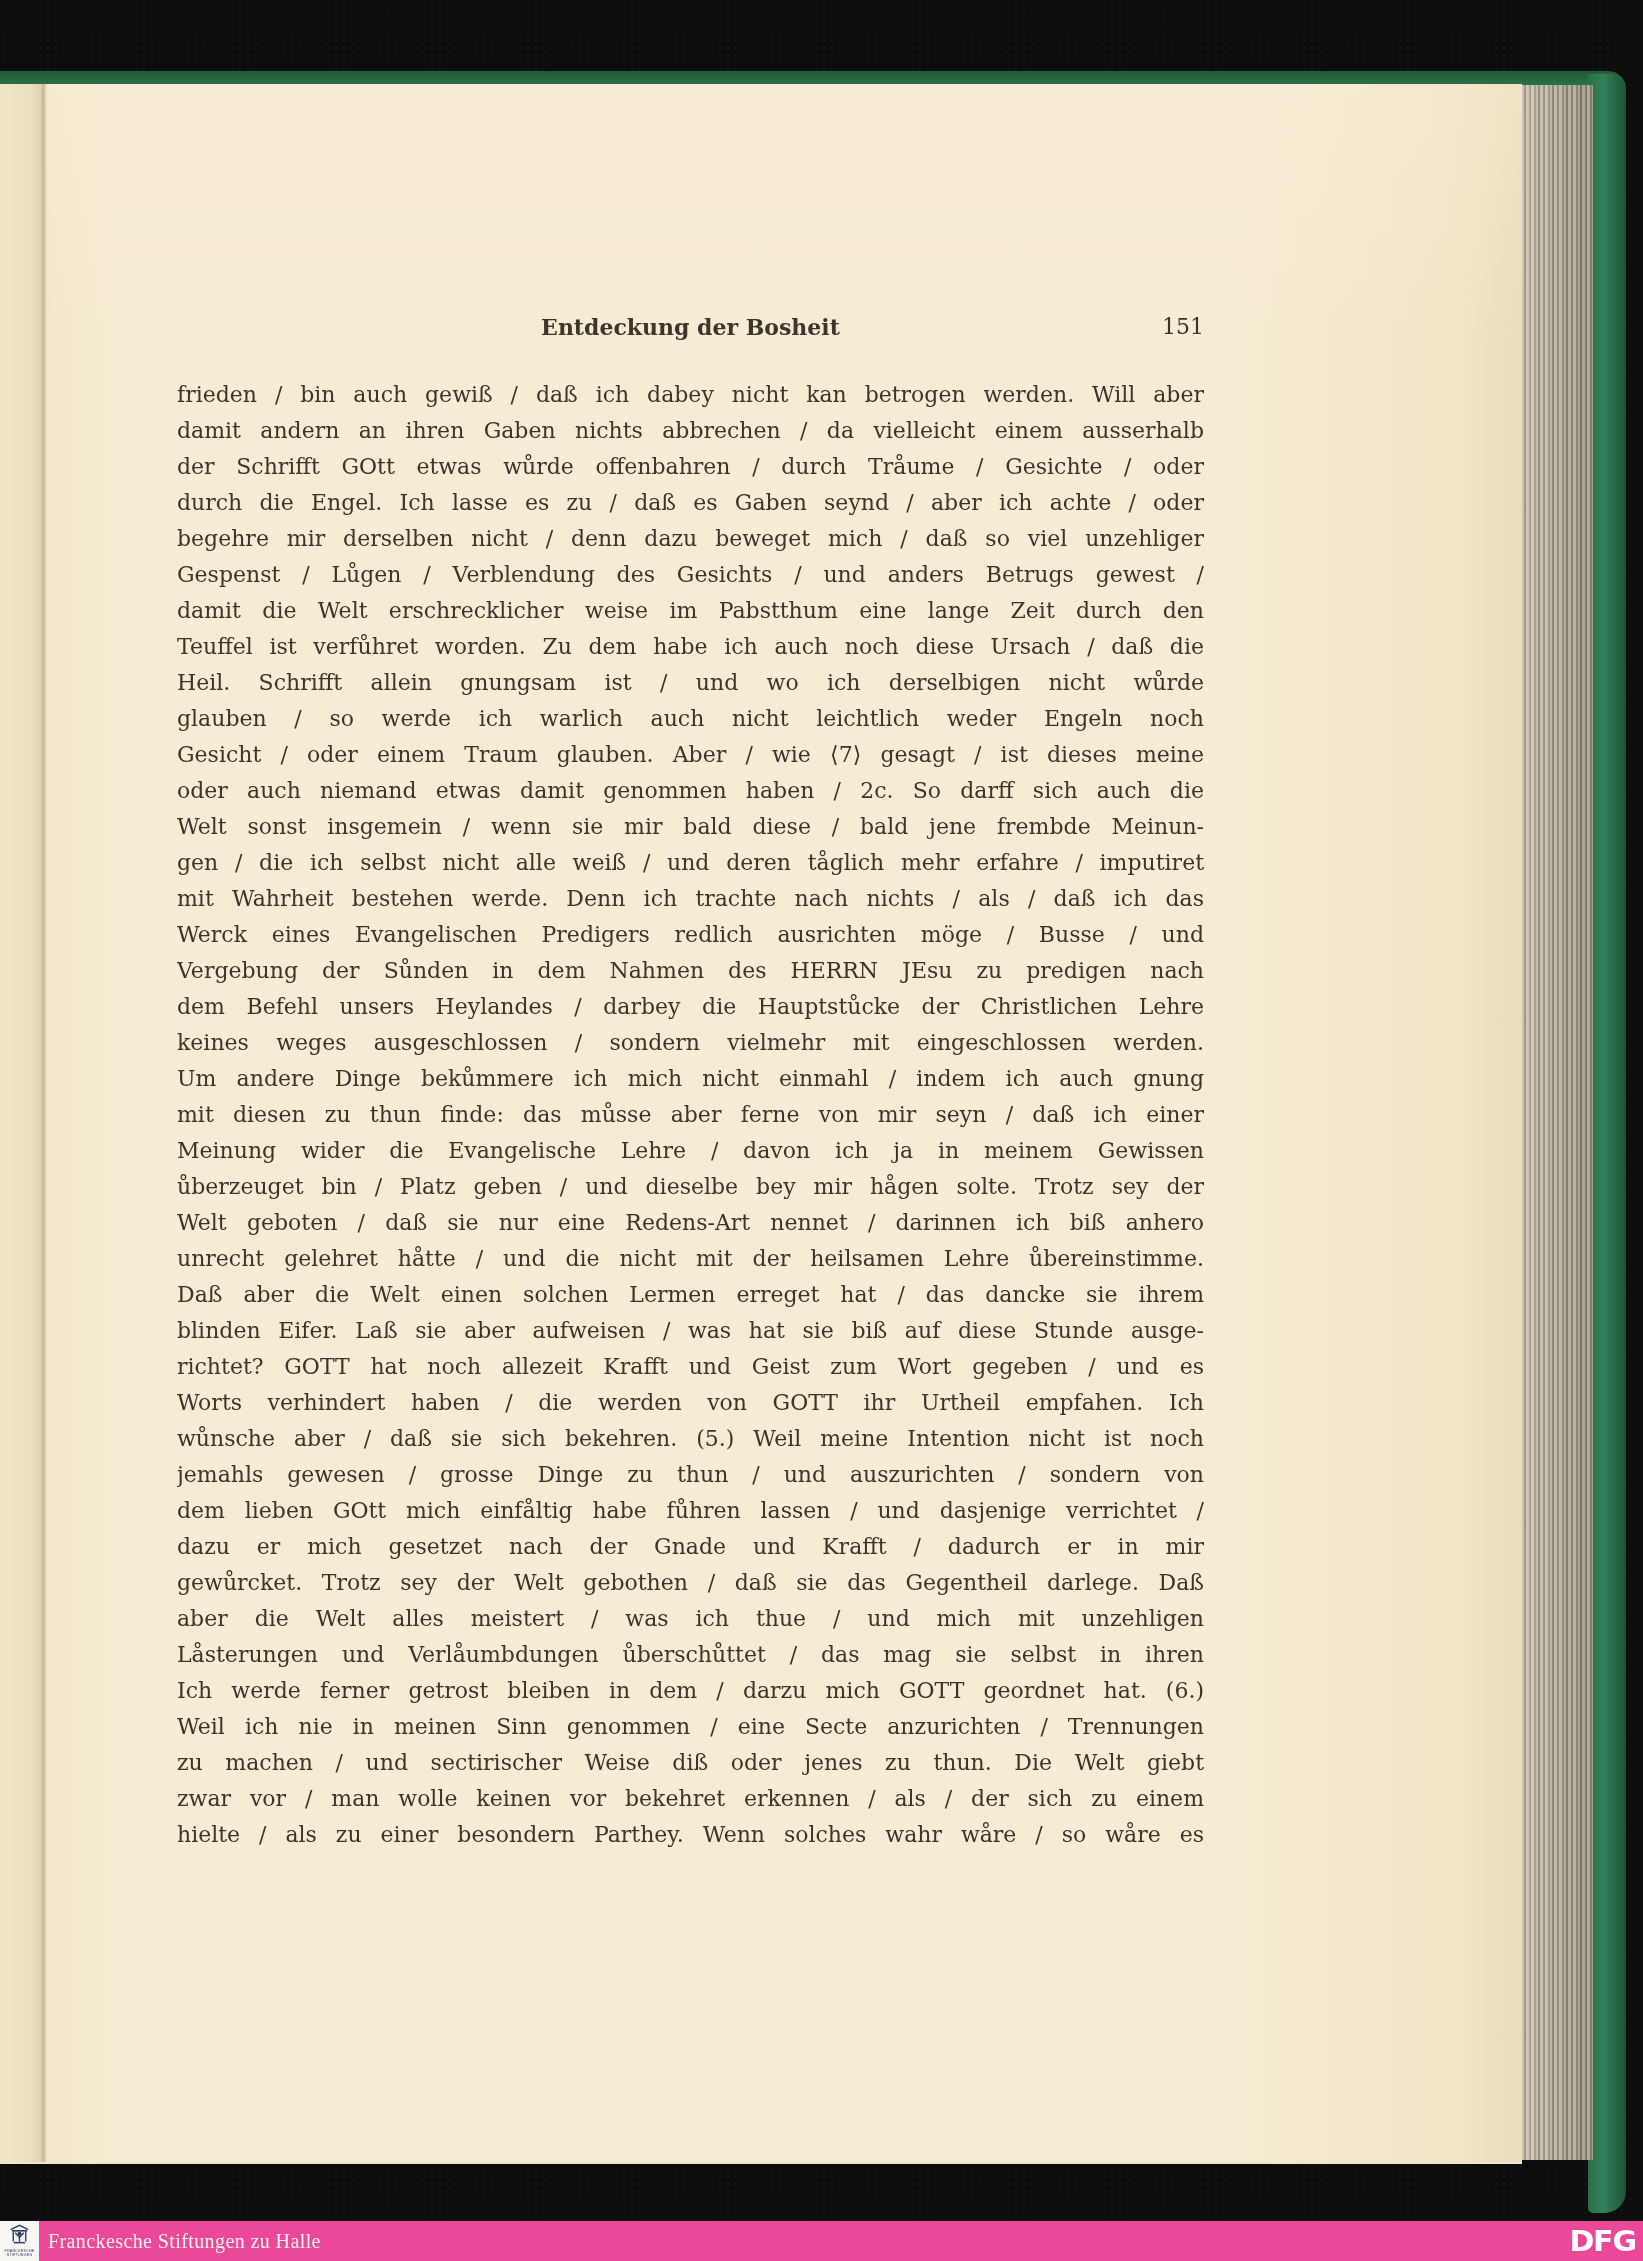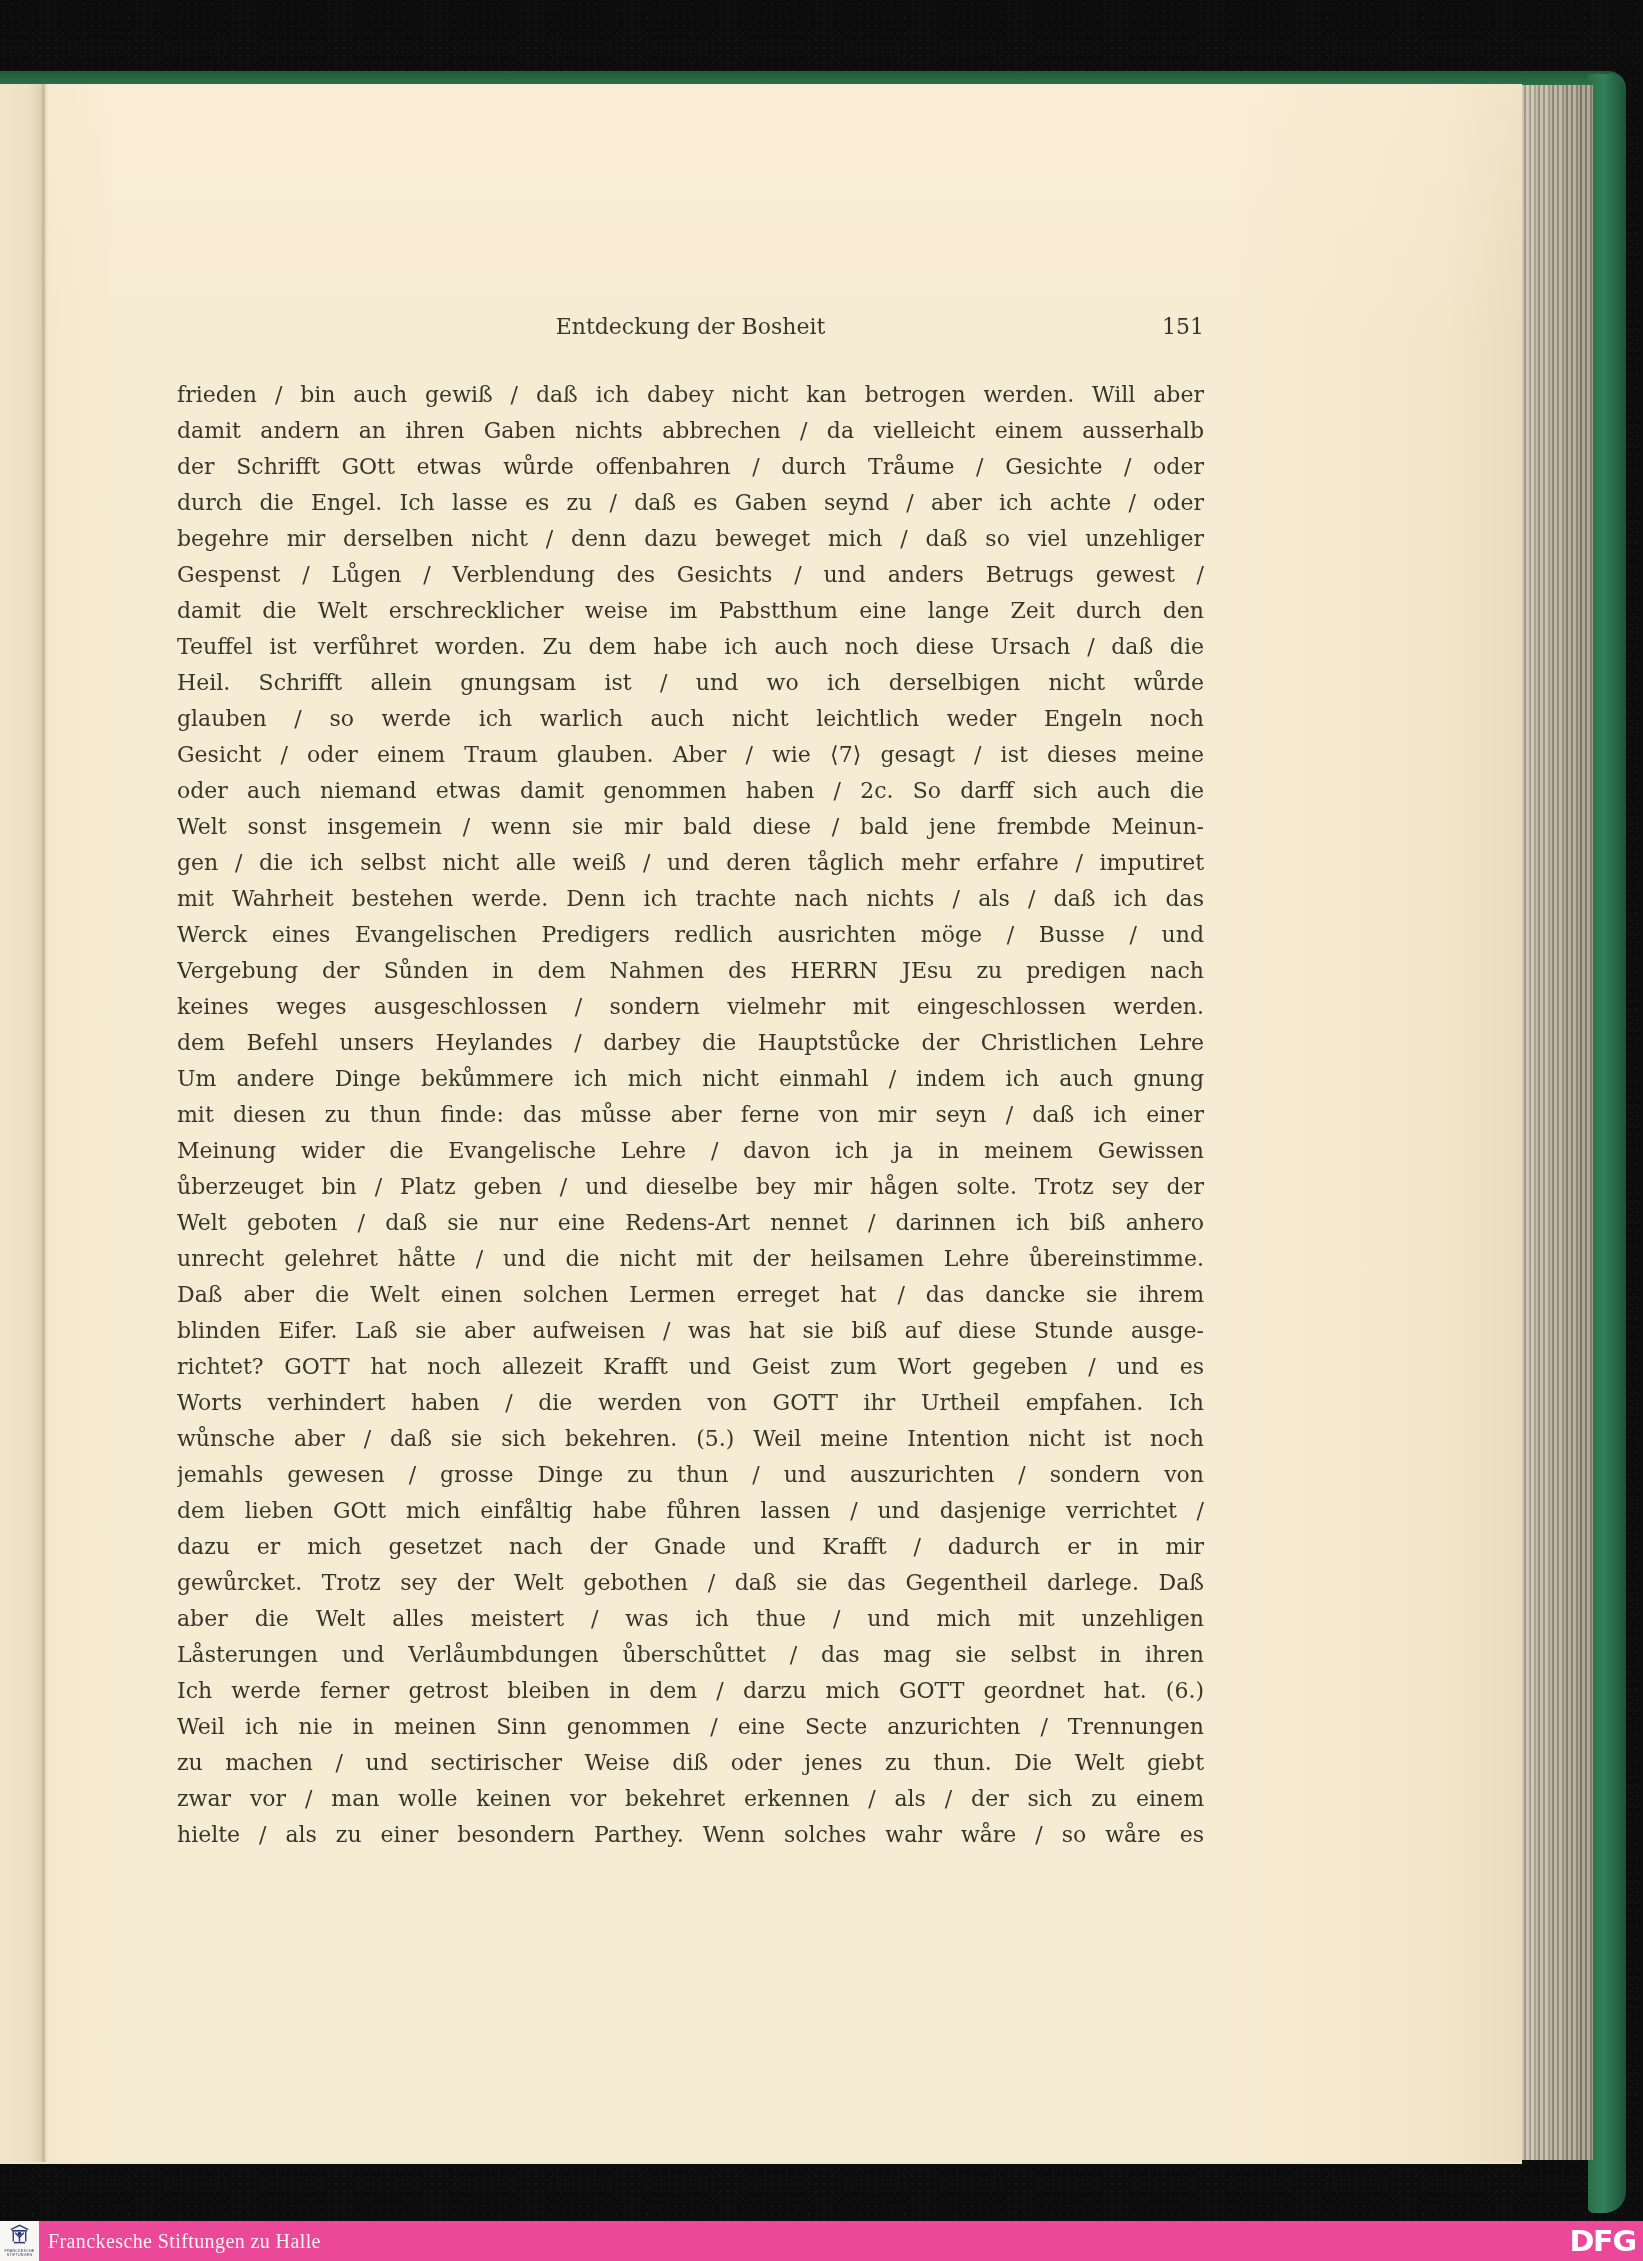--- a/index.html
+++ b/index.html
@@ -45,21 +45,21 @@
   }
   .gutter-crease{
     position:absolute; left:41px; top:0; width:7.4px; height:100%;
     background:linear-gradient(90deg, rgba(110,92,55,0), rgba(110,92,55,.38) 45%, rgba(110,92,55,.12) 62%, rgba(110,92,55,0));
   }
   .pagehead{
     position:absolute; left:177px; top:230px; width:1027px; height:28px;
     font-size:22px; color:#3b352b;
   }
   .running-title{
-    position:absolute; left:50%; transform:translateX(-50%); white-space:nowrap;
+    position:absolute; left:50%; transform:translateX(-50%); white-space:nowrap;font-weight:bold;
   }
   .page-number{ position:absolute; right:0; }
   .textblock{
     position:absolute; left:177px; top:293px; width:1027px; overflow:hidden;
   }
   .line{
     position:relative; height:36px; line-height:36px;
     font-size:22px; color:#3a342a;
     text-align:justify; text-align-last:justify;
   }
@@ -121,22 +121,22 @@
         <div class="line"><span class="lnum"></span><span>Teuffel ist verfůhret worden. Zu dem habe ich auch noch diese Ursach / daß die</span></div>
         <div class="line"><span class="lnum"></span><span>Heil. Schrifft allein gnungsam ist / und wo ich derselbigen nicht wůrde</span></div>
         <div class="line"><span class="lnum"></span><span>glauben / so werde ich warlich auch nicht leichtlich weder Engeln noch</span></div>
         <div class="line"><span>Gesicht / oder einem Traum glauben. Aber / wie ⟨7⟩ gesagt / ist dieses meine</span></div>
         <div class="line"><span class="lnum"></span><span>oder auch niemand etwas damit genommen haben / 2c. So darff sich auch die</span></div>
         <div class="line"><span class="lnum"></span><span>Welt sonst insgemein / wenn sie mir bald diese / bald jene frembde Meinun-</span></div>
         <div class="line"><span class="lnum"></span><span>gen / die ich selbst nicht alle weiß / und deren tåglich mehr erfahre / imputiret</span></div>
         <div class="line"><span class="lnum"></span><span>mit Wahrheit bestehen werde. Denn ich trachte nach nichts / als / daß ich das</span></div>
         <div class="line"><span class="lnum"></span><span>Werck eines Evangelischen Predigers redlich ausrichten möge / Busse / und</span></div>
         <div class="line"><span class="lnum"></span><span>Vergebung der Sůnden in dem Nahmen des HERRN JEsu zu predigen nach</span></div>
+        <div class="line"><span class="lnum"></span><span>dem Befehl unsers Heylandes / darbey die Hauptstůcke der Christlichen Lehre</span></div>
         <div class="line"><span>keines weges ausgeschlossen / sondern vielmehr mit eingeschlossen werden.</span></div>
-        <div class="line"><span class="lnum"></span><span>dem Befehl unsers Heylandes / darbey die Hauptstůcke der Christlichen Lehre</span></div>
         <div class="line"><span class="lnum"></span><span>Um andere Dinge bekůmmere ich mich nicht einmahl / indem ich auch gnung</span></div>
         <div class="line"><span class="lnum"></span><span>mit diesen zu thun finde: das můsse aber ferne von mir seyn / daß ich einer</span></div>
         <div class="line"><span class="lnum"></span><span>Meinung wider die Evangelische Lehre / davon ich ja in meinem Gewissen</span></div>
         <div class="line"><span class="lnum"></span><span>ůberzeuget bin / Platz geben / und dieselbe bey mir hågen solte. Trotz sey der</span></div>
         <div class="line"><span>Welt geboten / daß sie nur eine Redens-Art nennet / darinnen ich biß anhero</span></div>
         <div class="line"><span class="lnum"></span><span>unrecht gelehret håtte / und die nicht mit der heilsamen Lehre ůbereinstimme.</span></div>
         <div class="line"><span class="lnum"></span><span>Daß aber die Welt einen solchen Lermen erreget hat / das dancke sie ihrem</span></div>
         <div class="line"><span class="lnum"></span><span>blinden Eifer. Laß sie aber aufweisen / was hat sie biß auf diese Stunde ausge-</span></div>
         <div class="line"><span class="lnum"></span><span>richtet? GOTT hat noch allezeit Krafft und Geist zum Wort gegeben / und es</span></div>
         <div class="line"><span class="lnum"></span><span>Worts verhindert haben / die werden von GOTT ihr Urtheil empfahen. Ich</span></div>

